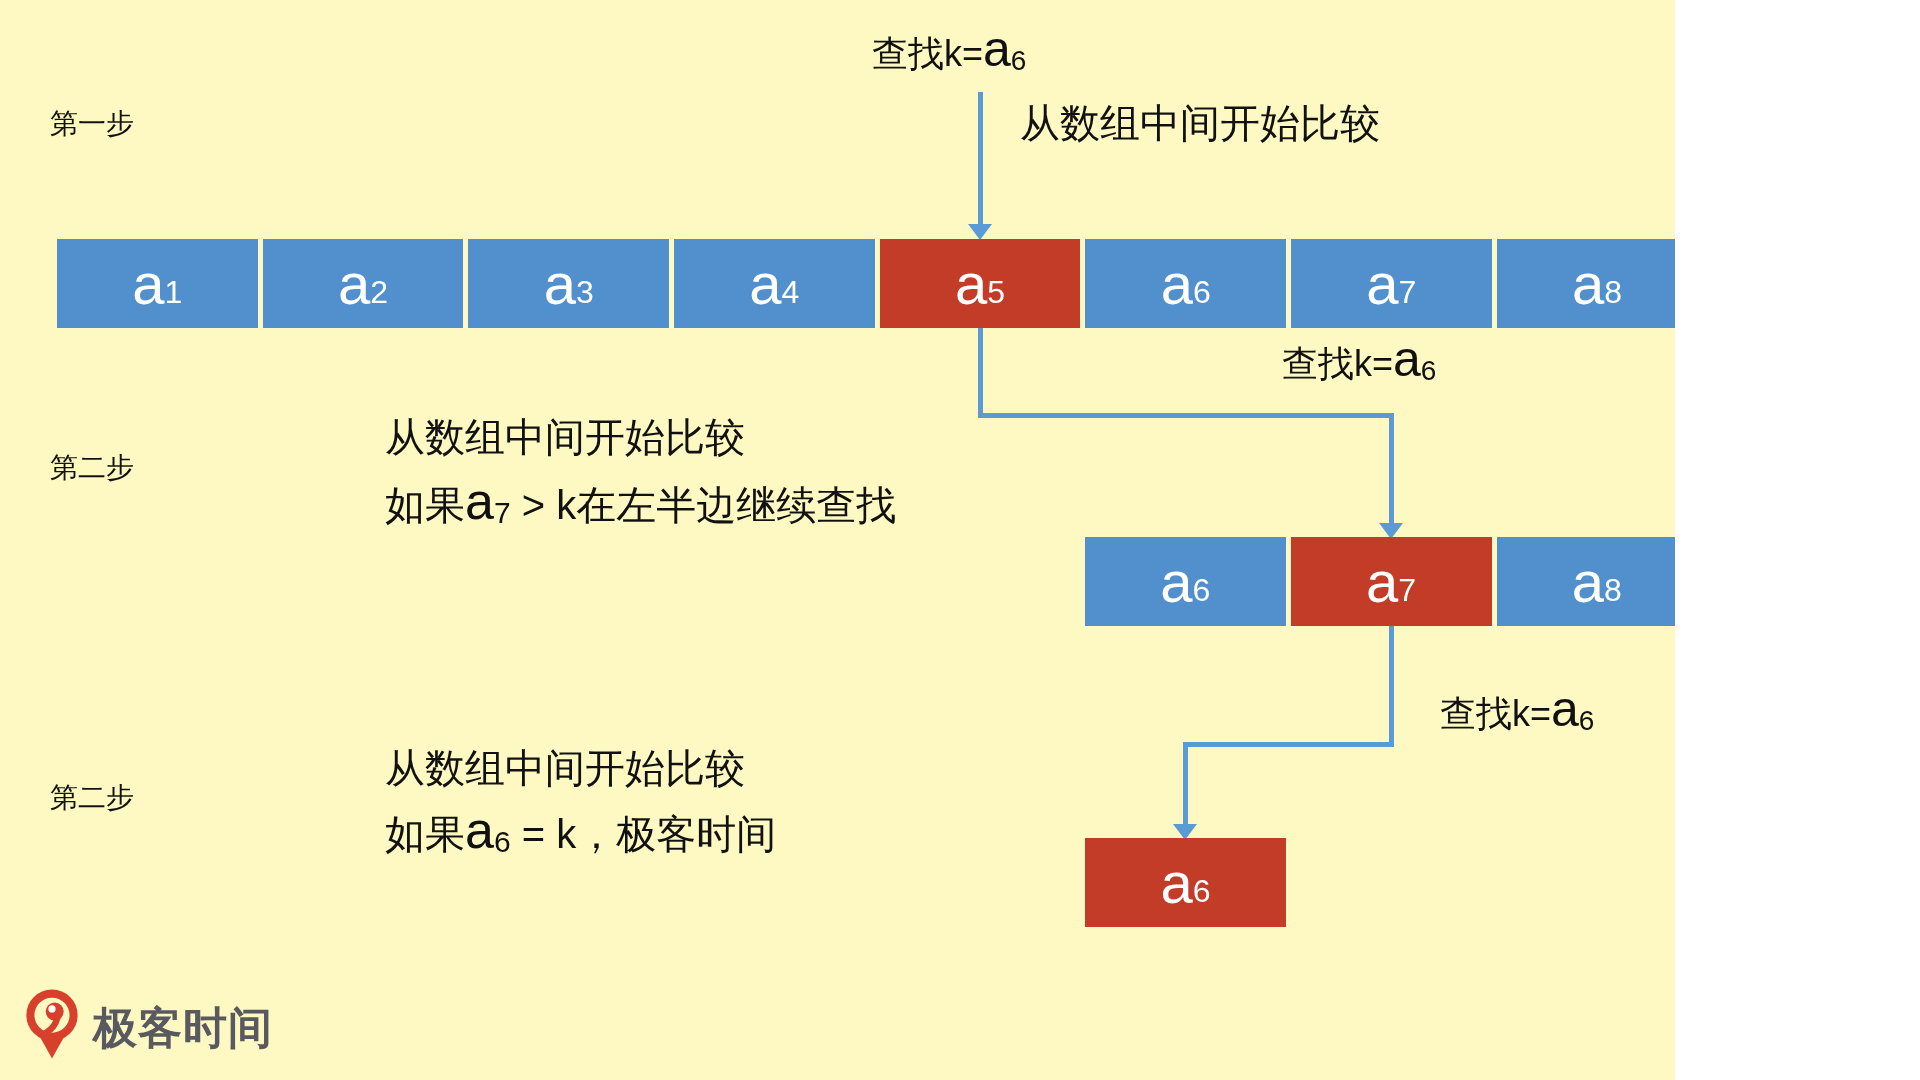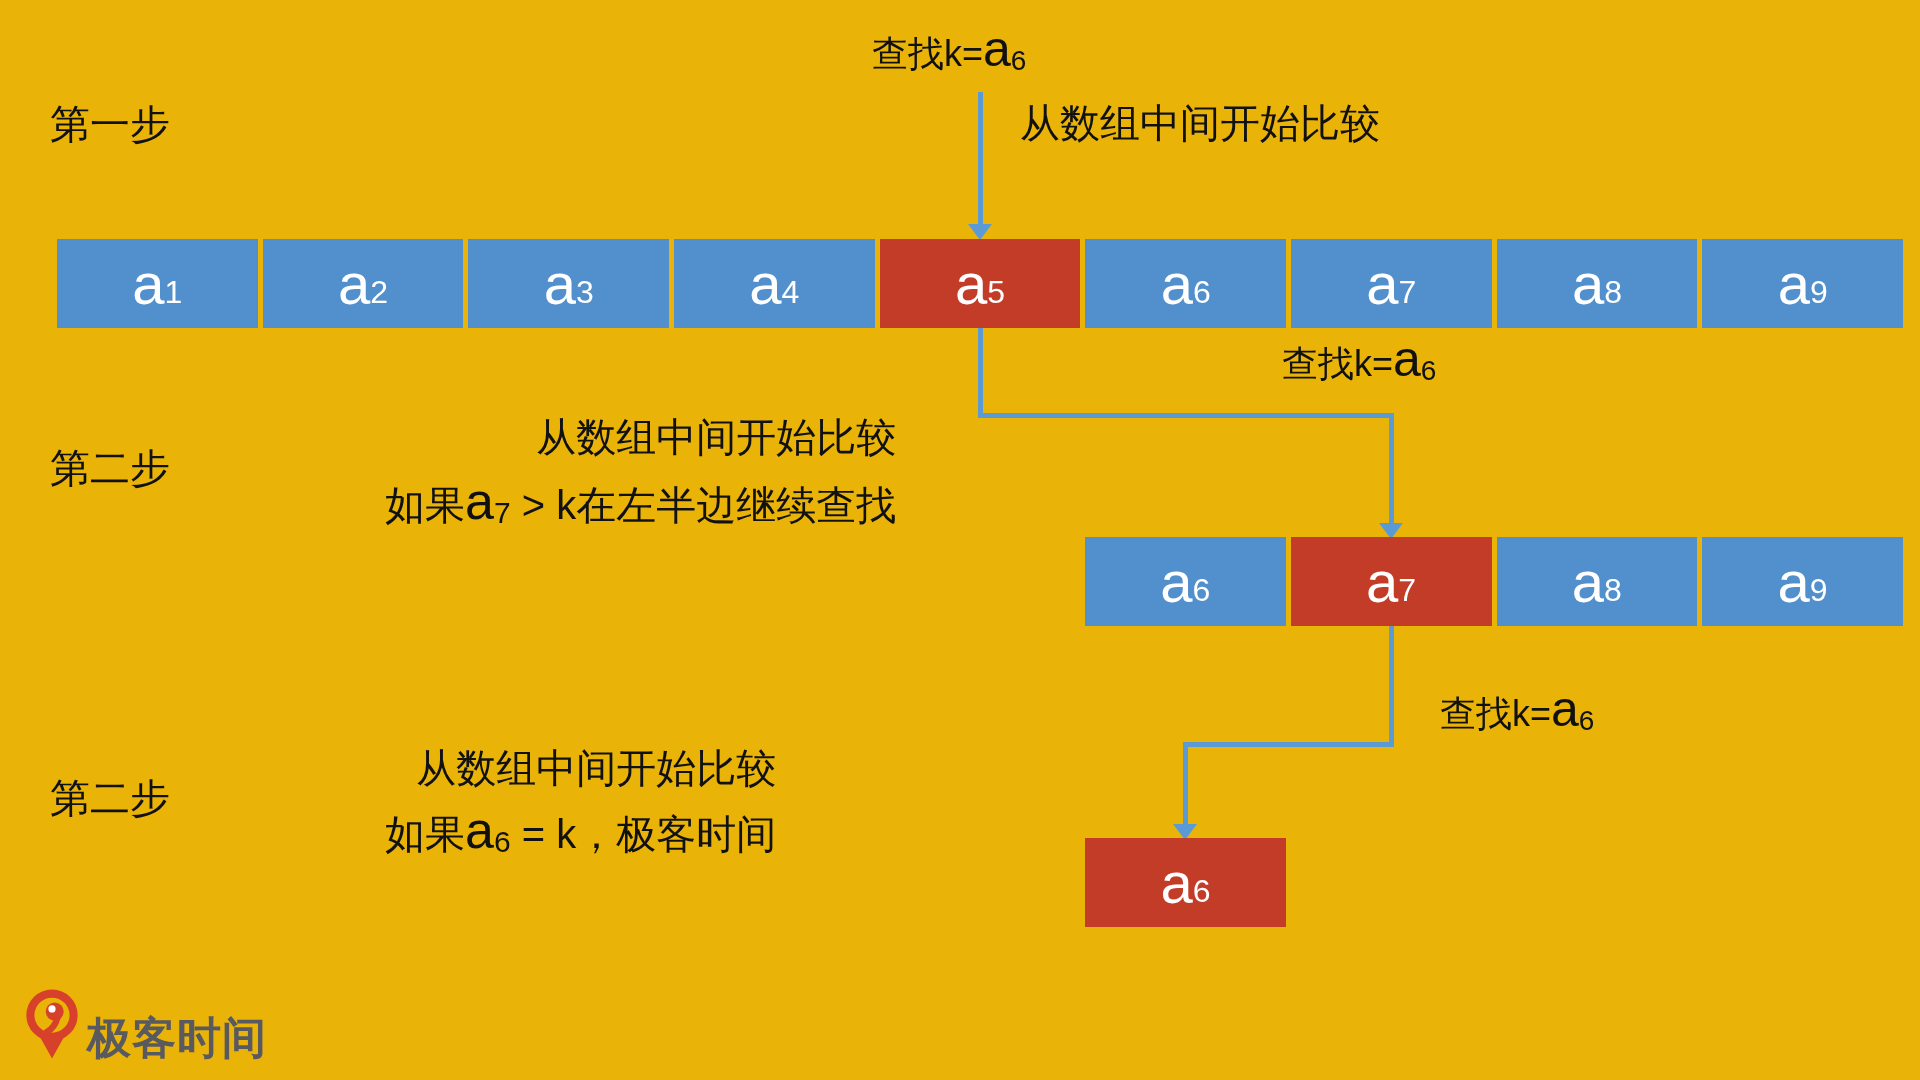--- a/index.html
+++ b/index.html
@@ -1,20 +1,20 @@
 <!DOCTYPE html>
 <html style="--box_blue: #5190CD; --box_red: #C23C28; --arrow: #5B9BD5; --logo_red: #D7402B; --logo_text_color: #595A60;"><head>
 <meta charset="utf-8">
 <style>
   html, body { margin: 0; padding: 0; background: #ffffff; }
   .canvas {
     position: relative;
-    width: 1920px;
+    width: 1675px;
     height: 1080px;
-    background: #eab308;
+    background: #fef9c3;
     overflow: hidden;
     font-family: "Liberation Sans", sans-serif;
     color: #111111;
   }
 
   
   .row {
     position: absolute;
     display: flex;
     gap: 5px;
@@ -52,44 +52,44 @@
     position: absolute;
     font-size: 36px;
     line-height: 46px;
     white-space: nowrap;
   }
   .search-label .svbase { font-size: 50px; }
   .search-label .svsub  { font-size: 28px; display: inline-block; transform: translateY(4px); }
 
   .step-label {
     position: absolute;
-    font-size: 40px;
+    font-size: 28px;
     line-height: 48px;
     white-space: nowrap;
   }
   .step-text {
     position: absolute;
     font-size: 40px;
     white-space: nowrap;
   }
-  .step-text .tline { display: block; text-align: right; }
+  .step-text .tline { display: block; }
   .lh-56 .tline { line-height: 56px; }
   .lh-64 .tline { line-height: 64px; }
   .lh-62 .tline { line-height: 62px; }
   .ivbase { font-size: 52px; }
   .ivsub  { font-size: 30px; display: inline-block; transform: translateY(4px); }
 
   
   .logo {
     position: absolute;
     left: 25px;
     top: 988px;
     display: flex;
-    align-items: flex-end;
-    gap: 8px;
+    align-items: center;
+    gap: 14px;
   }
   .logo-text {
     font-size: 44px;
     font-weight: 600;
     color: var(--logo_text_color, #595A60);
     letter-spacing: 1px;
   }
 </style>
 </head>
 <body>

